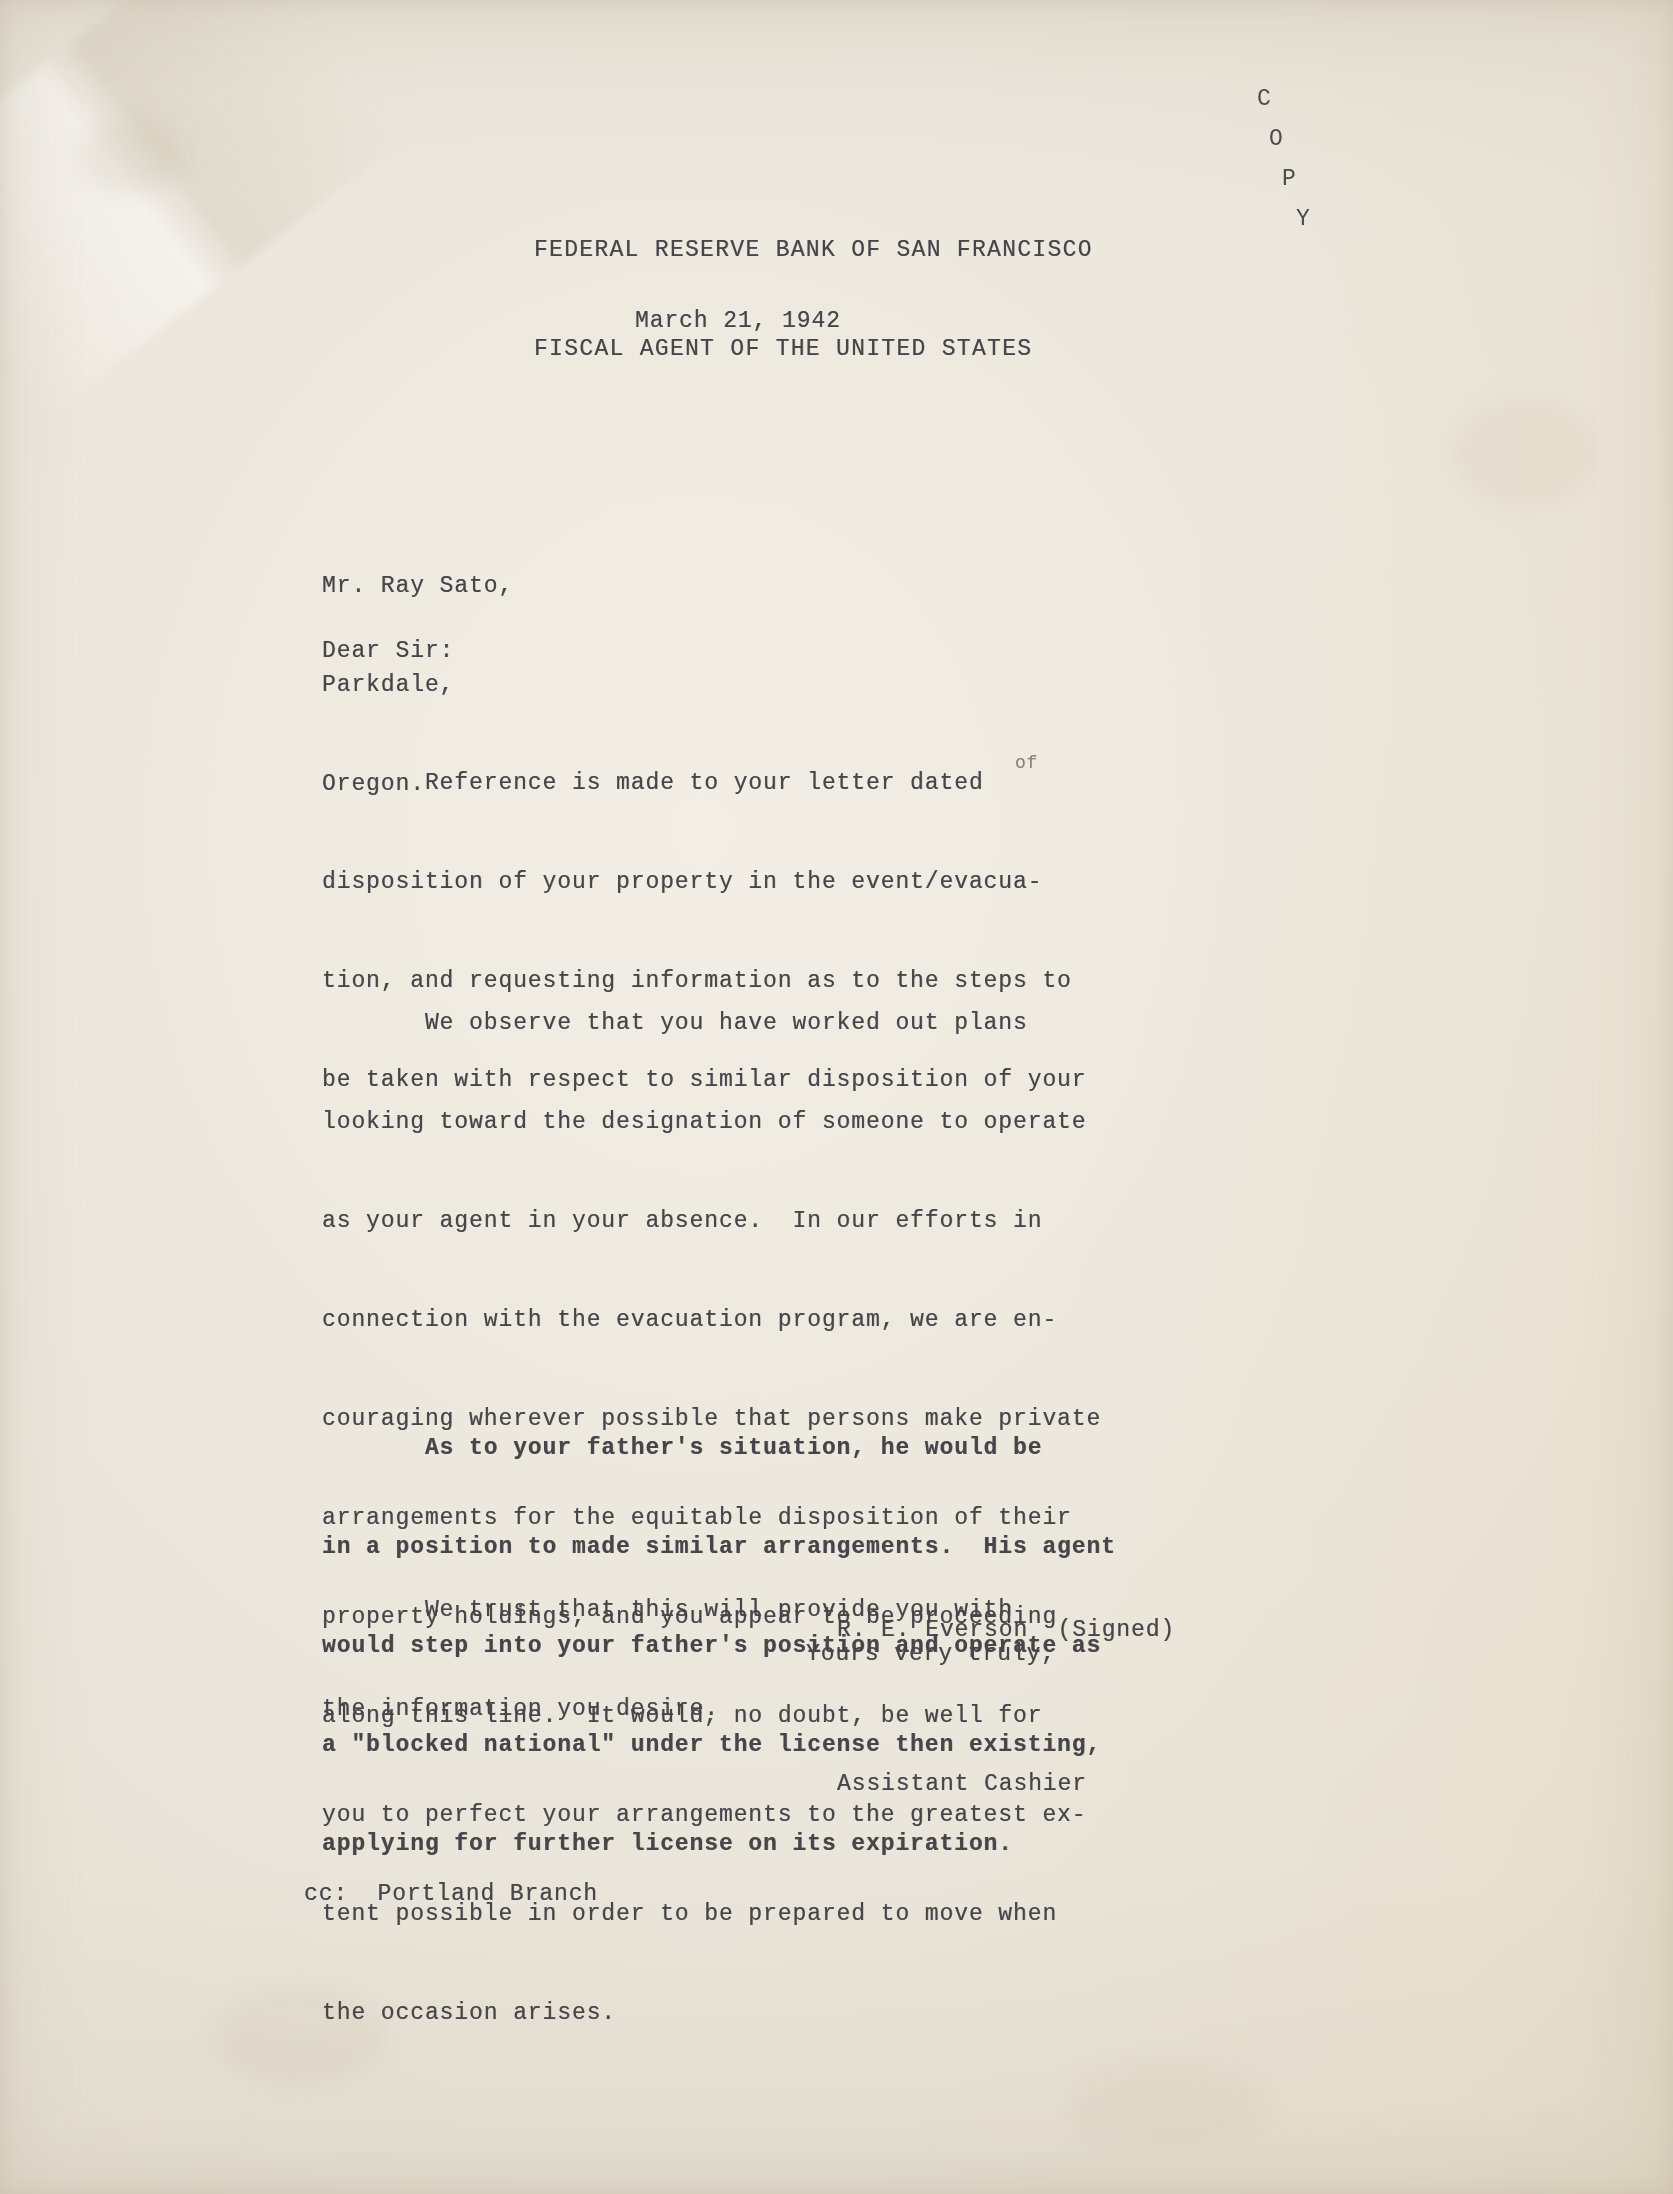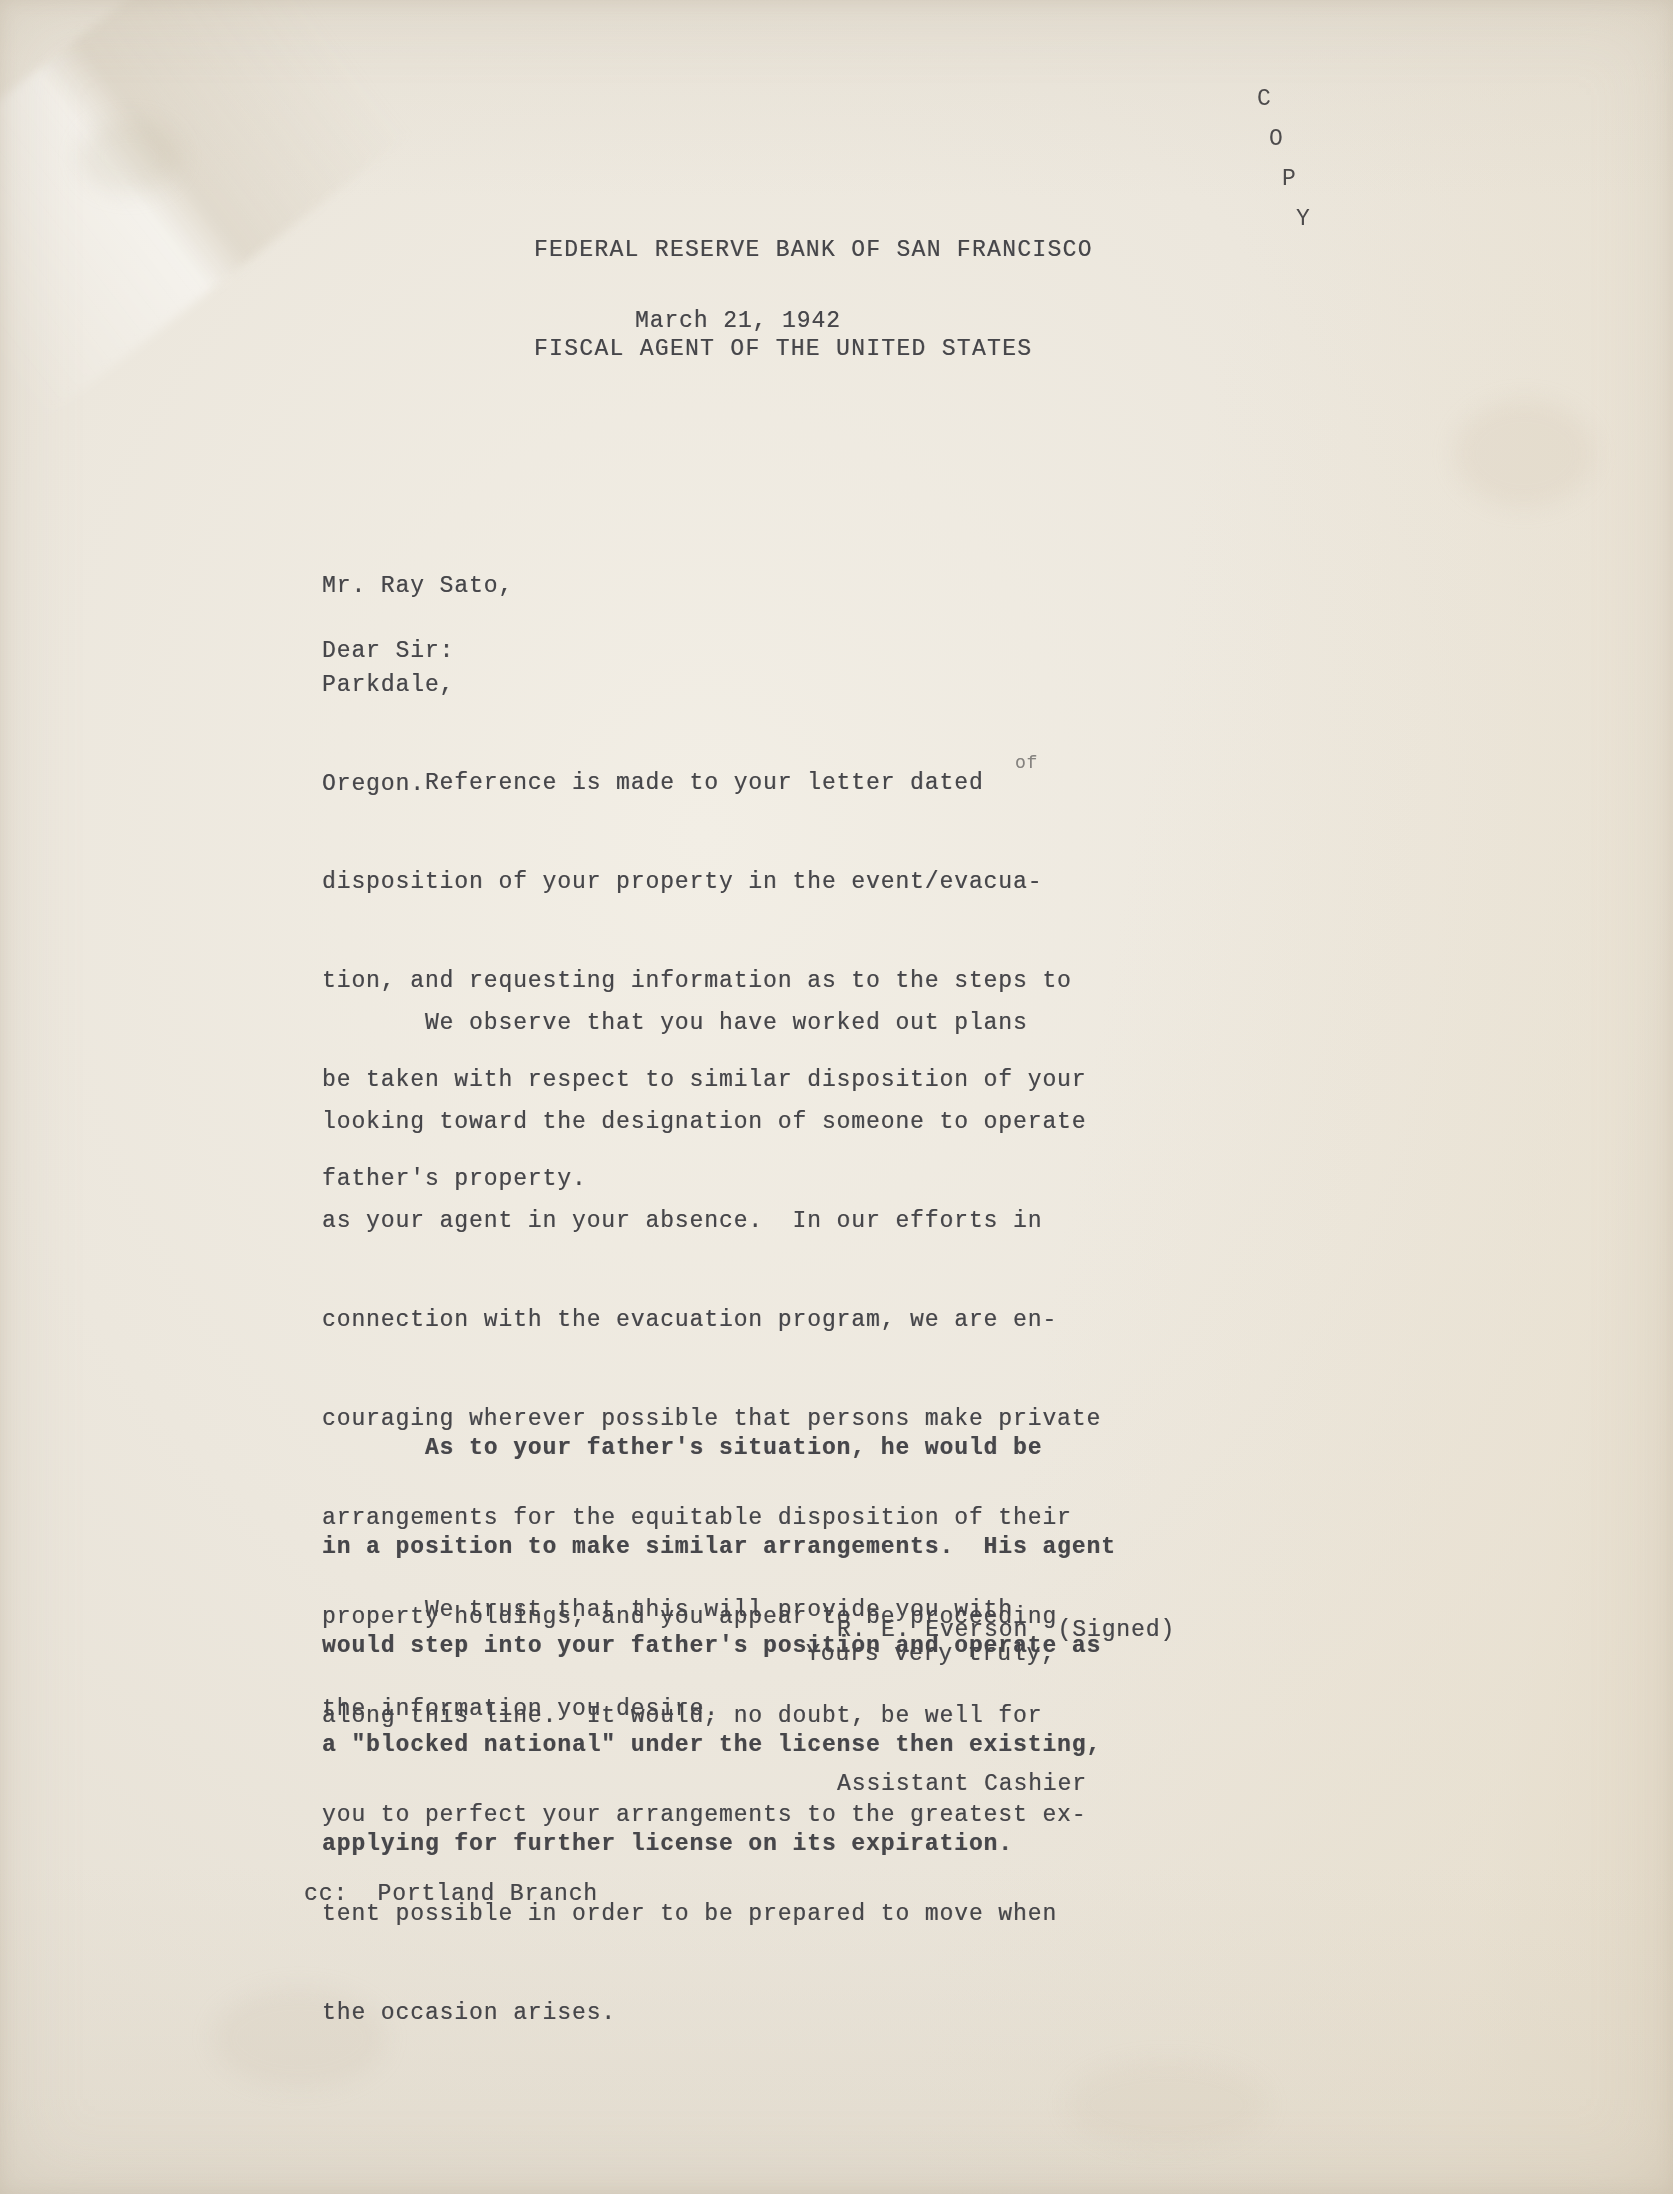--- a/index.html
+++ b/index.html
@@ -180,42 +180,41 @@
       <span>Oregon.</span>
     </div>
 
     <div class="tw salutation">Dear Sir:</div>
 
     <div class="tw body-par" id="par1">
       <span>       Reference is made to your letter dated</span>
       <span>disposition of your property in the event/evacua-</span>
       <span>tion, and requesting information as to the steps to</span>
       <span>be taken with respect to similar disposition of your</span>
-      <span>father's property.</span>
     </div>
 
     <div class="insert-of">of</div>
 
     <div class="tw body-par" id="par2">
       <span>       We observe that you have worked out plans</span>
       <span>looking toward the designation of someone to operate</span>
       <span>as your agent in your absence.  In our efforts in</span>
       <span>connection with the evacuation program, we are en-</span>
       <span>couraging wherever possible that persons make private</span>
       <span>arrangements for the equitable disposition of their</span>
       <span>property holdings, and you appear to be proceeding</span>
       <span>along this line.  It would, no doubt, be well for</span>
       <span>you to perfect your arrangements to the greatest ex-</span>
       <span>tent possible in order to be prepared to move when</span>
       <span>the occasion arises.</span>
     </div>
 
     <div class="tw body-par" id="par3">
       <span>       As to your father's situation, he would be</span>
-      <span>in a position to make similar arrangements.  His agent</span>
+      <span>in a position to made similar arrangements.  His agent</span>
       <span>would step into your father's position and operate as</span>
       <span>a "blocked national" under the license then existing,</span>
       <span>applying for further license on its expiration.</span>
     </div>
 
     <div class="tw body-par" id="par4">
       <span>       We trust that this will provide you with</span>
       <span>the information you desire.</span>
     </div>
 

